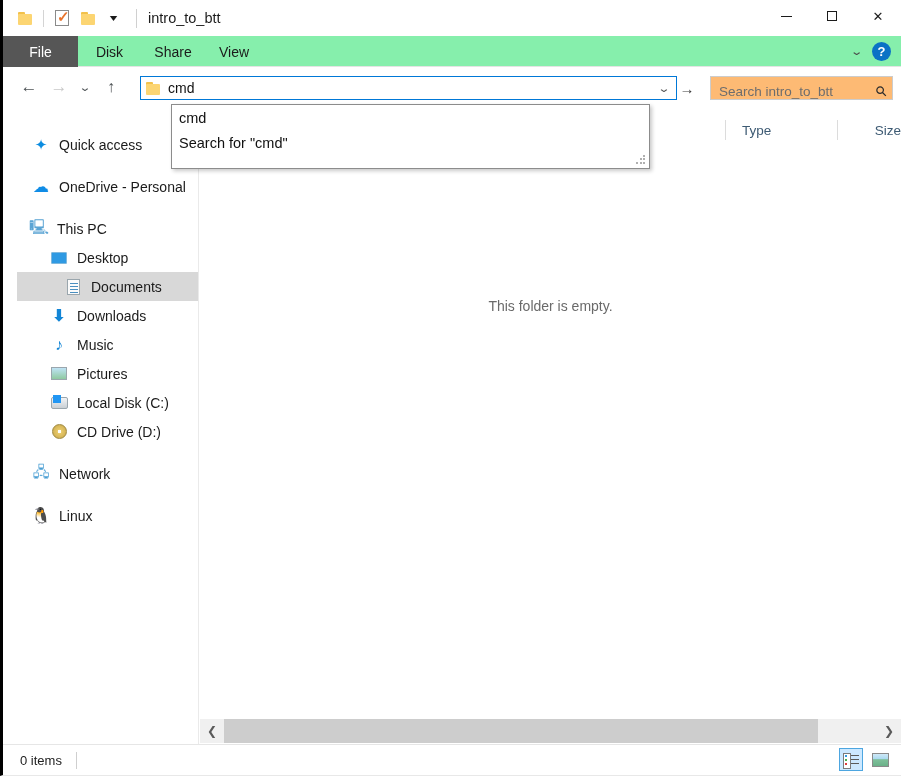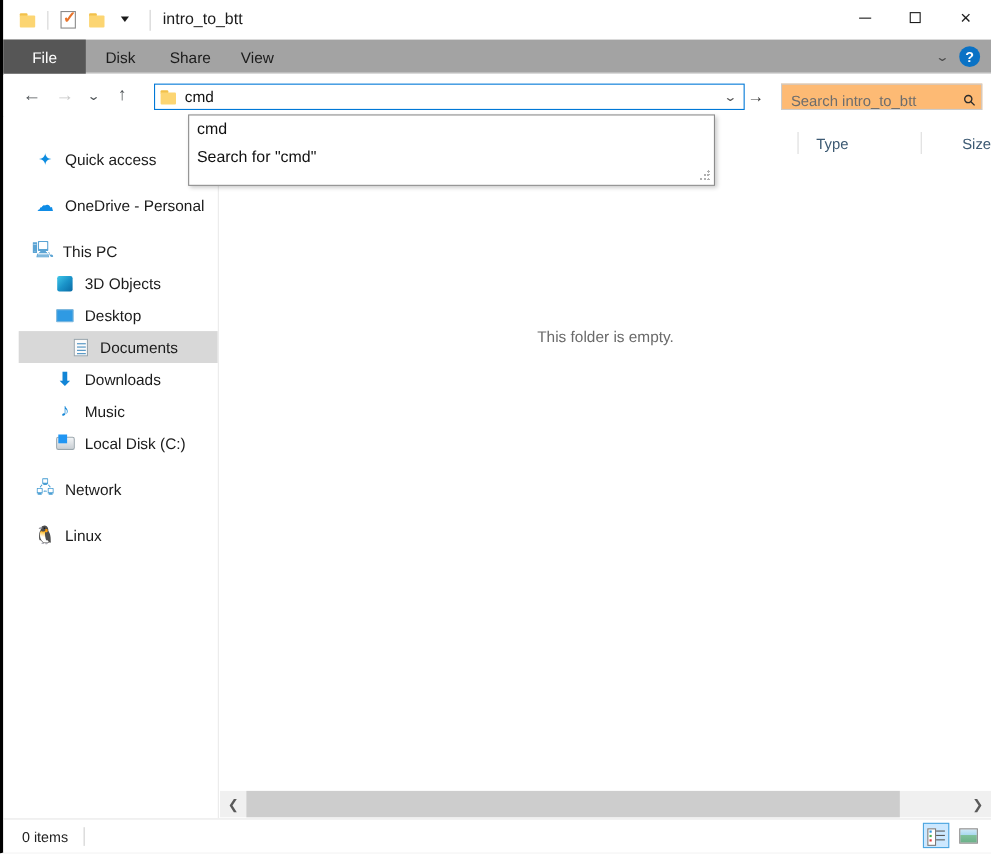--- a/index.html
+++ b/index.html
@@ -72,21 +72,21 @@
     display: flex; align-items: center; justify-content: center;
     font-size: 13px; color: #1b1b1b; cursor: default;
   }
   .wc .minus { display: block; width: 11px; height: 1px; background: #1b1b1b; }
   .wc .sq { display: block; width: 10px; height: 10px; border: 1px solid #1b1b1b; }
 
   
   .ribbon {
     position: absolute; left: 0; top: 36px;
     width: 898px; height: 31px;
-    background: #a3a3a3;
+    background: #86efac;
     border-bottom: 1px solid #e4e4e4;
   }
   .tabs { display: flex; align-items: stretch; height: 31px; }
   .tab {
     display: flex; align-items: center; justify-content: center;
     font-size: 14px; color: #1b1b1b; cursor: default;
     padding: 0 16px;
   }
   .tab.file {
     background: #565656; color: #ffffff; width: 75px; padding: 0;
@@ -457,53 +457,59 @@
     </div>
     <div class="gap"></div>
     <div class="side-item lvl1">
       <span class="ico">
           <span class="ic-pc">🖳</span>
         </span>
       <span>This PC</span>
     </div>
     <div class="side-item lvl2">
       <span class="ico">
-          <span class="ic-3d"></span>
-        </span>
-      <span>3D Objects</span>
+          <span class="ic-desk"></span>
+        </span>
+      <span>Desktop</span>
+    </div>
+    <div class="side-item lvl2 sel">
+      <span class="ico">
+          <span class="ic-doc"></span>
+        </span>
+      <span>Documents</span>
     </div>
     <div class="side-item lvl2">
       <span class="ico">
-          <span class="ic-desk"></span>
-        </span>
-      <span>Desktop</span>
-    </div>
-    <div class="side-item lvl2 sel">
-      <span class="ico">
-          <span class="ic-doc"></span>
-        </span>
-      <span>Documents</span>
+          <span class="ic-dl">⬇</span>
+        </span>
+      <span>Downloads</span>
     </div>
     <div class="side-item lvl2">
       <span class="ico">
-          <span class="ic-dl">⬇</span>
-        </span>
-      <span>Downloads</span>
+          <span class="ic-music">♪</span>
+        </span>
+      <span>Music</span>
     </div>
     <div class="side-item lvl2">
       <span class="ico">
-          <span class="ic-music">♪</span>
-        </span>
-      <span>Music</span>
+          <span class="ic-pic"></span>
+        </span>
+      <span>Pictures</span>
     </div>
     <div class="side-item lvl2">
       <span class="ico">
           <span class="ic-disk"></span>
         </span>
       <span>Local Disk (C:)</span>
+    </div>
+    <div class="side-item lvl2">
+      <span class="ico">
+          <span class="ic-cd"></span>
+        </span>
+      <span>CD Drive (D:)</span>
     </div>
     <div class="gap"></div>
     <div class="side-item lvl0">
       <span class="ico">
           <span class="ic-net">🖧</span>
         </span>
       <span>Network</span>
     </div>
     <div class="gap"></div>
     <div class="side-item lvl0">

